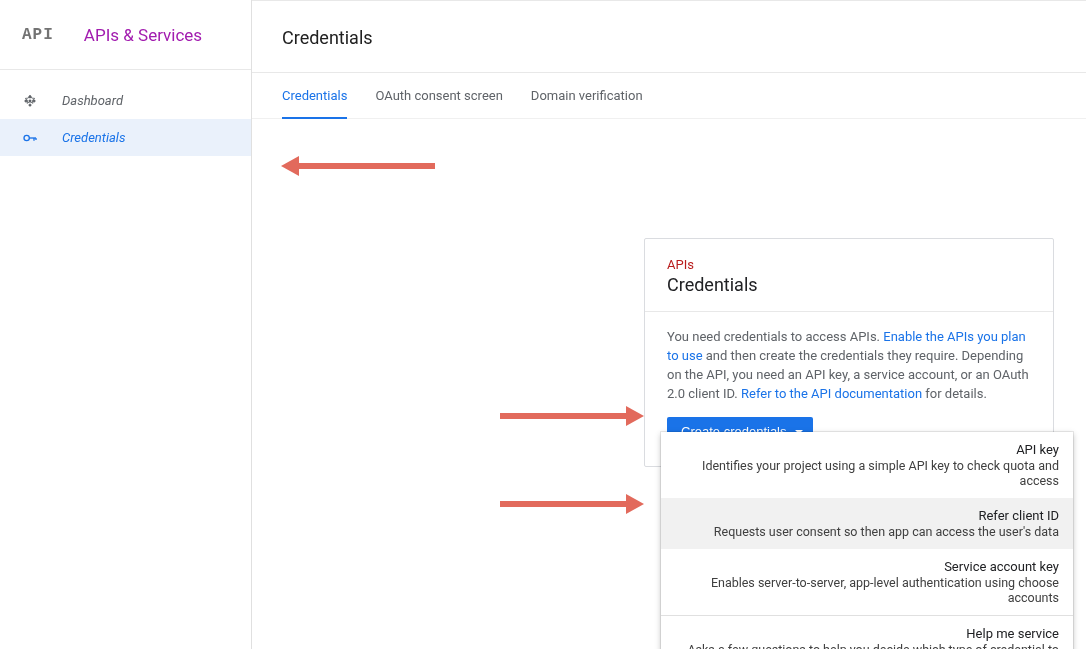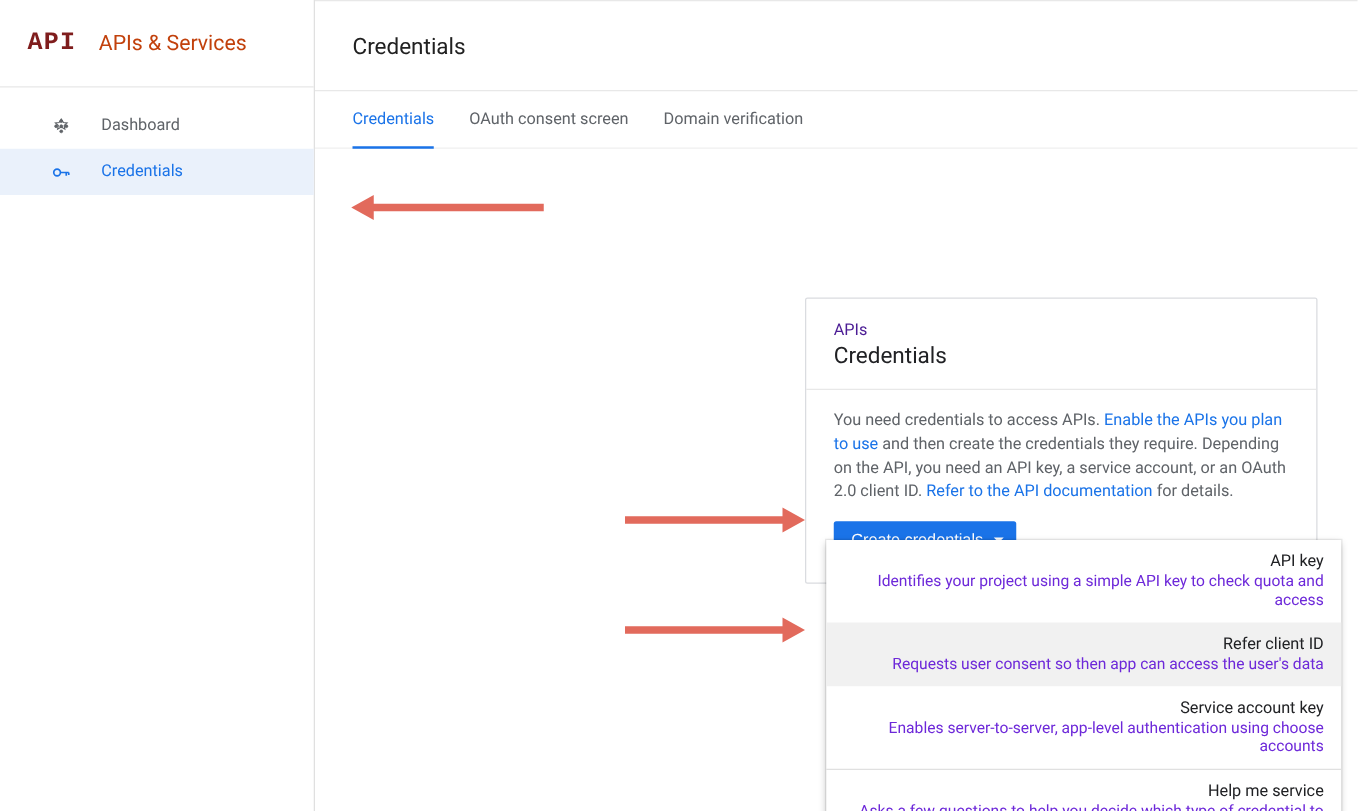--- a/index.html
+++ b/index.html
@@ -26,41 +26,42 @@
   .sidebar-header {
     display: flex;
     align-items: center;
     height: 70px;
     padding-left: 22px;
     border-bottom: 1px solid #e8e8e8;
   }
   .sidebar-header .api-glyph {
     font-family: "Courier New", monospace;
     font-weight: 900;
-    font-size: 20px;
+    font-size: 16px;
     letter-spacing: 1px;
-    color: #7f1d1d;
-    margin-right: 18px;
+    color: #737373;
+    margin-right: 30px;
   }
   .sidebar-header .title {
     font-size: 17px;
-    color: #c2410c;
+    color: #a21caf;
     font-weight: 400;
   }
   .nav {
     padding-top: 12px;
   }
   .nav-item {
     display: flex;
     align-items: center;
     height: 37px;
-    padding-left: 39px;
+    padding-left: 20px;
     font-size: 13px;
     color: #5f6368;
     cursor: pointer;
+    font-style: italic;
   }
   .nav-item .icon {
     width: 20px;
     text-align: center;
     margin-right: 22px;
     display: inline-flex;
     align-items: center;
     justify-content: center;
   }
   .nav-item.active {
@@ -127,21 +128,21 @@
     border-radius: 2px;
     background: #fff;
     z-index: 2;
   }
   .card-header {
     padding: 18px 22px 16px 22px;
     border-bottom: 1px solid #e8e8e8;
   }
   .card-eyebrow {
     font-size: 13px;
-    color: #4c1d95;
+    color: #b91c1c;
   }
   .card-title {
     font-size: 18px;
     color: #202124;
     margin-top: 2px;
   }
   .card-body {
     padding: 16px 22px 20px 22px;
     font-size: 13px;
     color: #5f6368;
@@ -187,21 +188,21 @@
     cursor: pointer;
     text-align: right;
   }
   .dd-item.hover { background: #f1f1f1; }
   .dd-item .dd-title {
     font-size: 13px;
     color: #202124;
   }
   .dd-item .dd-sub {
     font-size: 12.5px;
-    color: #6d28d9;
+    color: #404040;
     margin-top: 1px;
   }
   .dd-sep { height: 1px; background: #e0e0e0; }
 
   
   .arrow {
     position: absolute;
     height: 6px;
     background: #e26a5c;
     z-index: 20;

